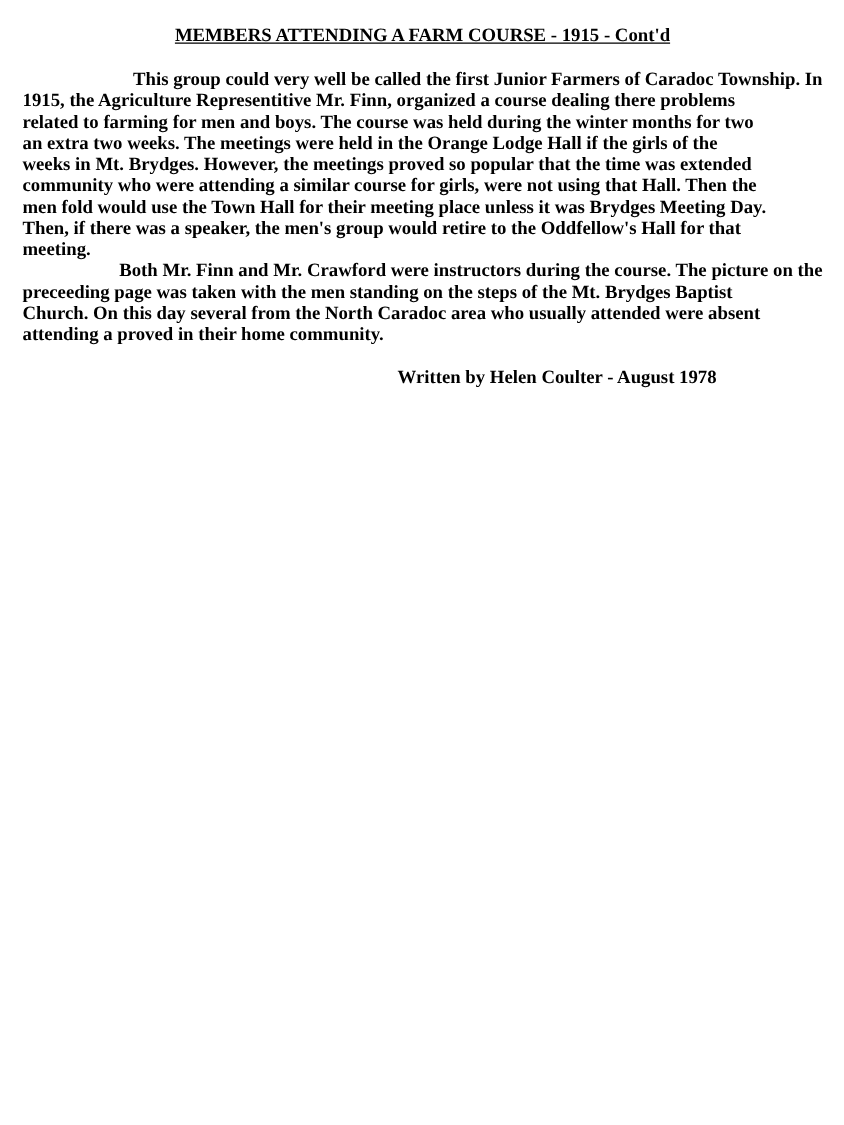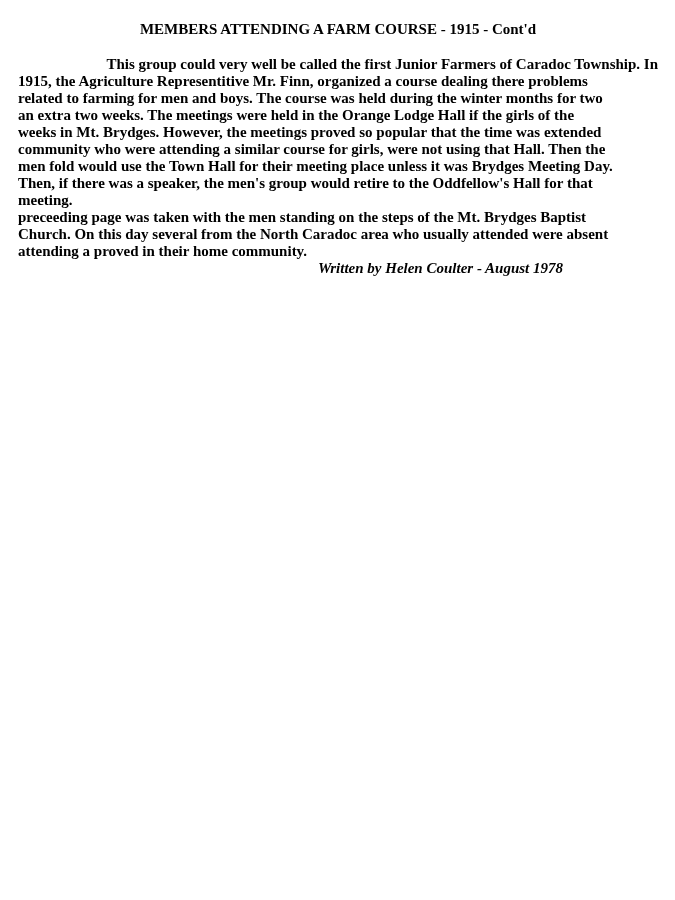--- a/index.html
+++ b/index.html
@@ -23,34 +23,35 @@
     line-height: 17px;
     color: #000000;
     background: #ffffff;
   }
   .title {
     margin: 0 0 18px 0;
     font-size: 15px;
     font-weight: bold;
     text-align: center;
     white-space: nowrap;
+    text-decoration: underline;
   }
   .line {
     height: 17px;
     white-space: pre;
   }
   .line.first {
     padding-left: 46px;
     text-align: right;
   }
   .signature {
+    margin-top: 17px;
     margin-left: 300px;
     height: 17px;
     white-space: pre;
-    font-style: italic;
   }
 </style>
 </head>
 <body>
 
 <div class="page">
 
   <h1 class="title">MEMBERS ATTENDING A FARM COURSE - 1915 - Cont'd</h1>
 
   <div class="paragraph">
@@ -59,20 +60,21 @@
     <div class="line">related to farming for men and boys. The course was held during the winter months for two</div>
     <div class="line">an extra two weeks. The meetings were held in the Orange Lodge Hall if the girls of the</div>
     <div class="line">weeks in Mt. Brydges. However, the meetings proved so popular that the time was extended</div>
     <div class="line">community who were attending a similar course for girls, were not using that Hall. Then the</div>
     <div class="line">men fold would use the Town Hall for their meeting place unless it was Brydges Meeting Day.</div>
     <div class="line">Then, if there was a speaker, the men's group would retire to the Oddfellow's Hall for that</div>
     <div class="line">meeting.</div>
   </div>
 
   <div class="paragraph">
+    <div class="line first">Both Mr. Finn and Mr. Crawford were instructors during the course. The picture on the</div>
     <div class="line">preceeding page was taken with the men standing on the steps of the Mt. Brydges Baptist</div>
     <div class="line">Church. On this day several from the North Caradoc area who usually attended were absent</div>
     <div class="line">attending a proved in their home community.</div>
   </div>
 
   <div class="signature">Written by Helen Coulter - August 1978</div>
 
 </div>
 
 </body></html>

